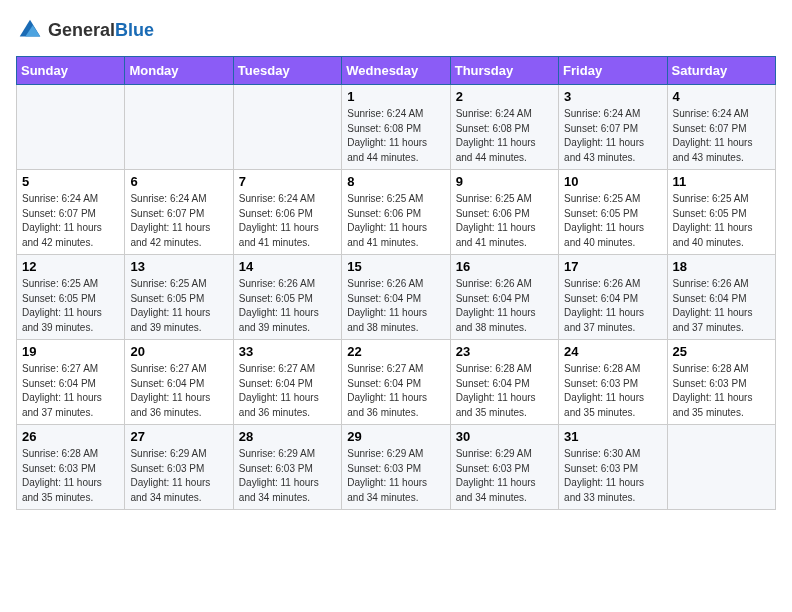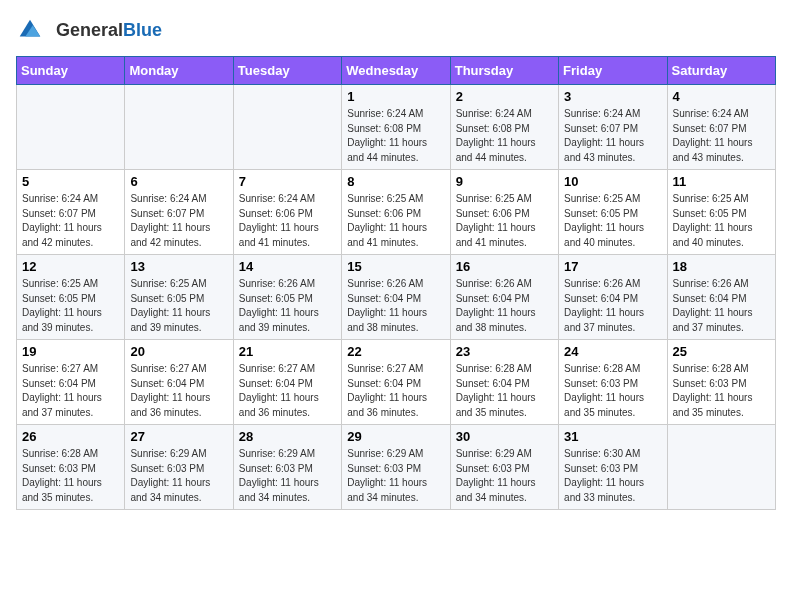--- a/index.html
+++ b/index.html
@@ -12,21 +12,21 @@
     }
     .header {
       display: flex;
       justify-content: space-between;
       align-items: flex-start;
       margin-bottom: 12px;
     }
     .logo {
       display: flex;
       align-items: center;
-      gap: 12px;
+      gap: 4px;
     }
     .logo-text-general {
       font-size: 18px;
       font-weight: bold;
       color: #333;
       line-height: 1;
     }
     .logo-text-blue {
       font-size: 18px;
       font-weight: bold;
@@ -203,21 +203,21 @@
       <tr>
         <td>
           <div class="day-number">19</div>
           <div class="day-info">Sunrise: 6:27 AM<br>Sunset: 6:04 PM<br>Daylight: 11 hours and 37 minutes.</div>
         </td>
         <td>
           <div class="day-number">20</div>
           <div class="day-info">Sunrise: 6:27 AM<br>Sunset: 6:04 PM<br>Daylight: 11 hours and 36 minutes.</div>
         </td>
         <td>
-          <div class="day-number">21</div>
+          <div class="day-number">33</div>
           <div class="day-info">Sunrise: 6:27 AM<br>Sunset: 6:04 PM<br>Daylight: 11 hours and 36 minutes.</div>
         </td>
         <td>
           <div class="day-number">22</div>
           <div class="day-info">Sunrise: 6:27 AM<br>Sunset: 6:04 PM<br>Daylight: 11 hours and 36 minutes.</div>
         </td>
         <td>
           <div class="day-number">23</div>
           <div class="day-info">Sunrise: 6:28 AM<br>Sunset: 6:04 PM<br>Daylight: 11 hours and 35 minutes.</div>
         </td>

